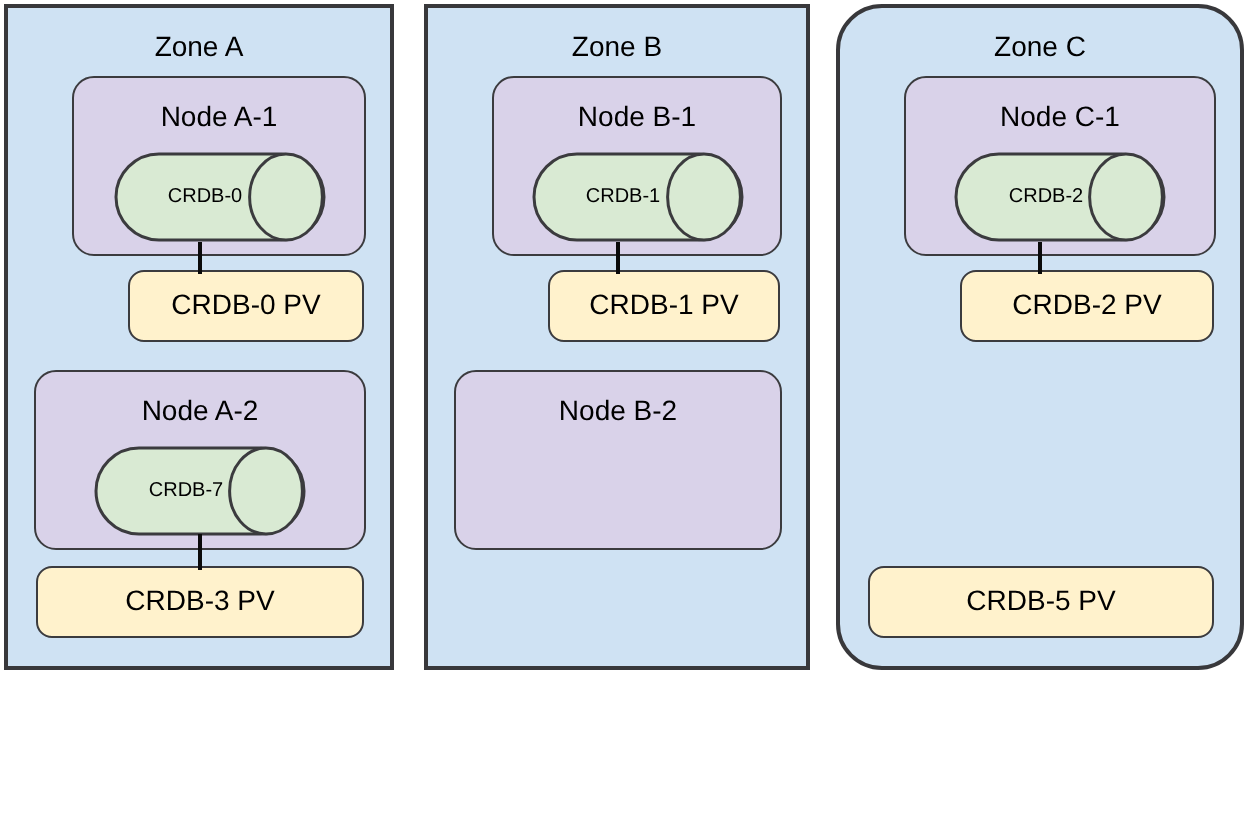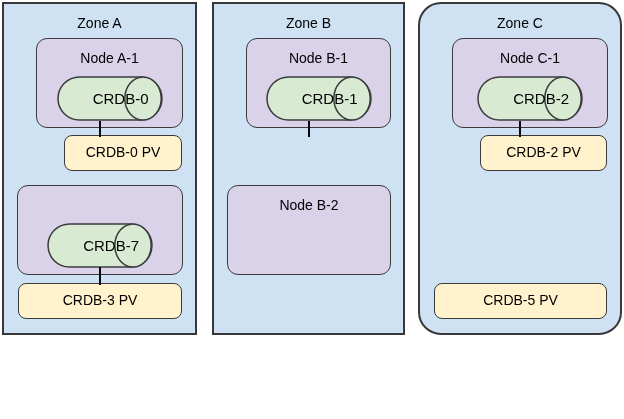--- a/index.html
+++ b/index.html
@@ -53,24 +53,24 @@
     top: 37px;
     left: 50%;
     transform: translateX(-50%);
     width: 106px;
     height: 45px;
   }
   .disk svg { display: block; }
   .disk-label {
     position: absolute;
     top: 0; left: 0; right: 0; bottom: 0;
-    text-align: right;
+    text-align: center;
     line-height: 45px;
     padding-right: 14px;
-    font-size: 15px;
+    font-size: 10px;
   }
   .connector {
     position: absolute;
     width: 2px;
     background: #0a0a0a;
     left: 50%;
     margin-left: -1px;
     z-index: 5;
   }
   .row1.connector { top: 117px; height: 16px; }
@@ -105,20 +105,21 @@
           <rect x="1" y="1" width="104" height="43" rx="21.5" fill="#d9ead3" stroke="#3b3b3e" stroke-width="1.5"></rect>
           <ellipse cx="86" cy="22.5" rx="18.2" ry="21.5" fill="#d9ead3" stroke="#3b3b3e" stroke-width="1.5"></ellipse>
         </svg>
         <span class="disk-label">CRDB-0</span>
       </div>
     </div>
     <div class="connector row1"></div>
     <div class="pv row1">CRDB-0 PV</div>
 
     <div class="node row2">
+      <div class="node-label">Node A-2</div>
       <div class="disk">
         <svg width="106" height="45" viewBox="0 0 106 45">
           <rect x="1" y="1" width="104" height="43" rx="21.5" fill="#d9ead3" stroke="#3b3b3e" stroke-width="1.5"></rect>
           <ellipse cx="86" cy="22.5" rx="18.2" ry="21.5" fill="#d9ead3" stroke="#3b3b3e" stroke-width="1.5"></ellipse>
         </svg>
         <span class="disk-label">CRDB-7</span>
       </div>
     </div>
     <div class="connector row2"></div>
     <div class="pv row2">CRDB-3 PV</div>
@@ -131,20 +132,21 @@
       <div class="node-label">Node B-1</div>
       <div class="disk">
         <svg width="106" height="45" viewBox="0 0 106 45">
           <rect x="1" y="1" width="104" height="43" rx="21.5" fill="#d9ead3" stroke="#3b3b3e" stroke-width="1.5"></rect>
           <ellipse cx="86" cy="22.5" rx="18.2" ry="21.5" fill="#d9ead3" stroke="#3b3b3e" stroke-width="1.5"></ellipse>
         </svg>
         <span class="disk-label">CRDB-1</span>
       </div>
     </div>
     <div class="connector row1"></div>
+    <div class="pv row1">CRDB-1 PV</div>
 
     <div class="node row2">
       <div class="node-label">Node B-2</div>
     </div>
   </div>
 
   <div class="zone zone-c">
     <div class="zone-label">Zone C</div>
 
     <div class="node row1">

